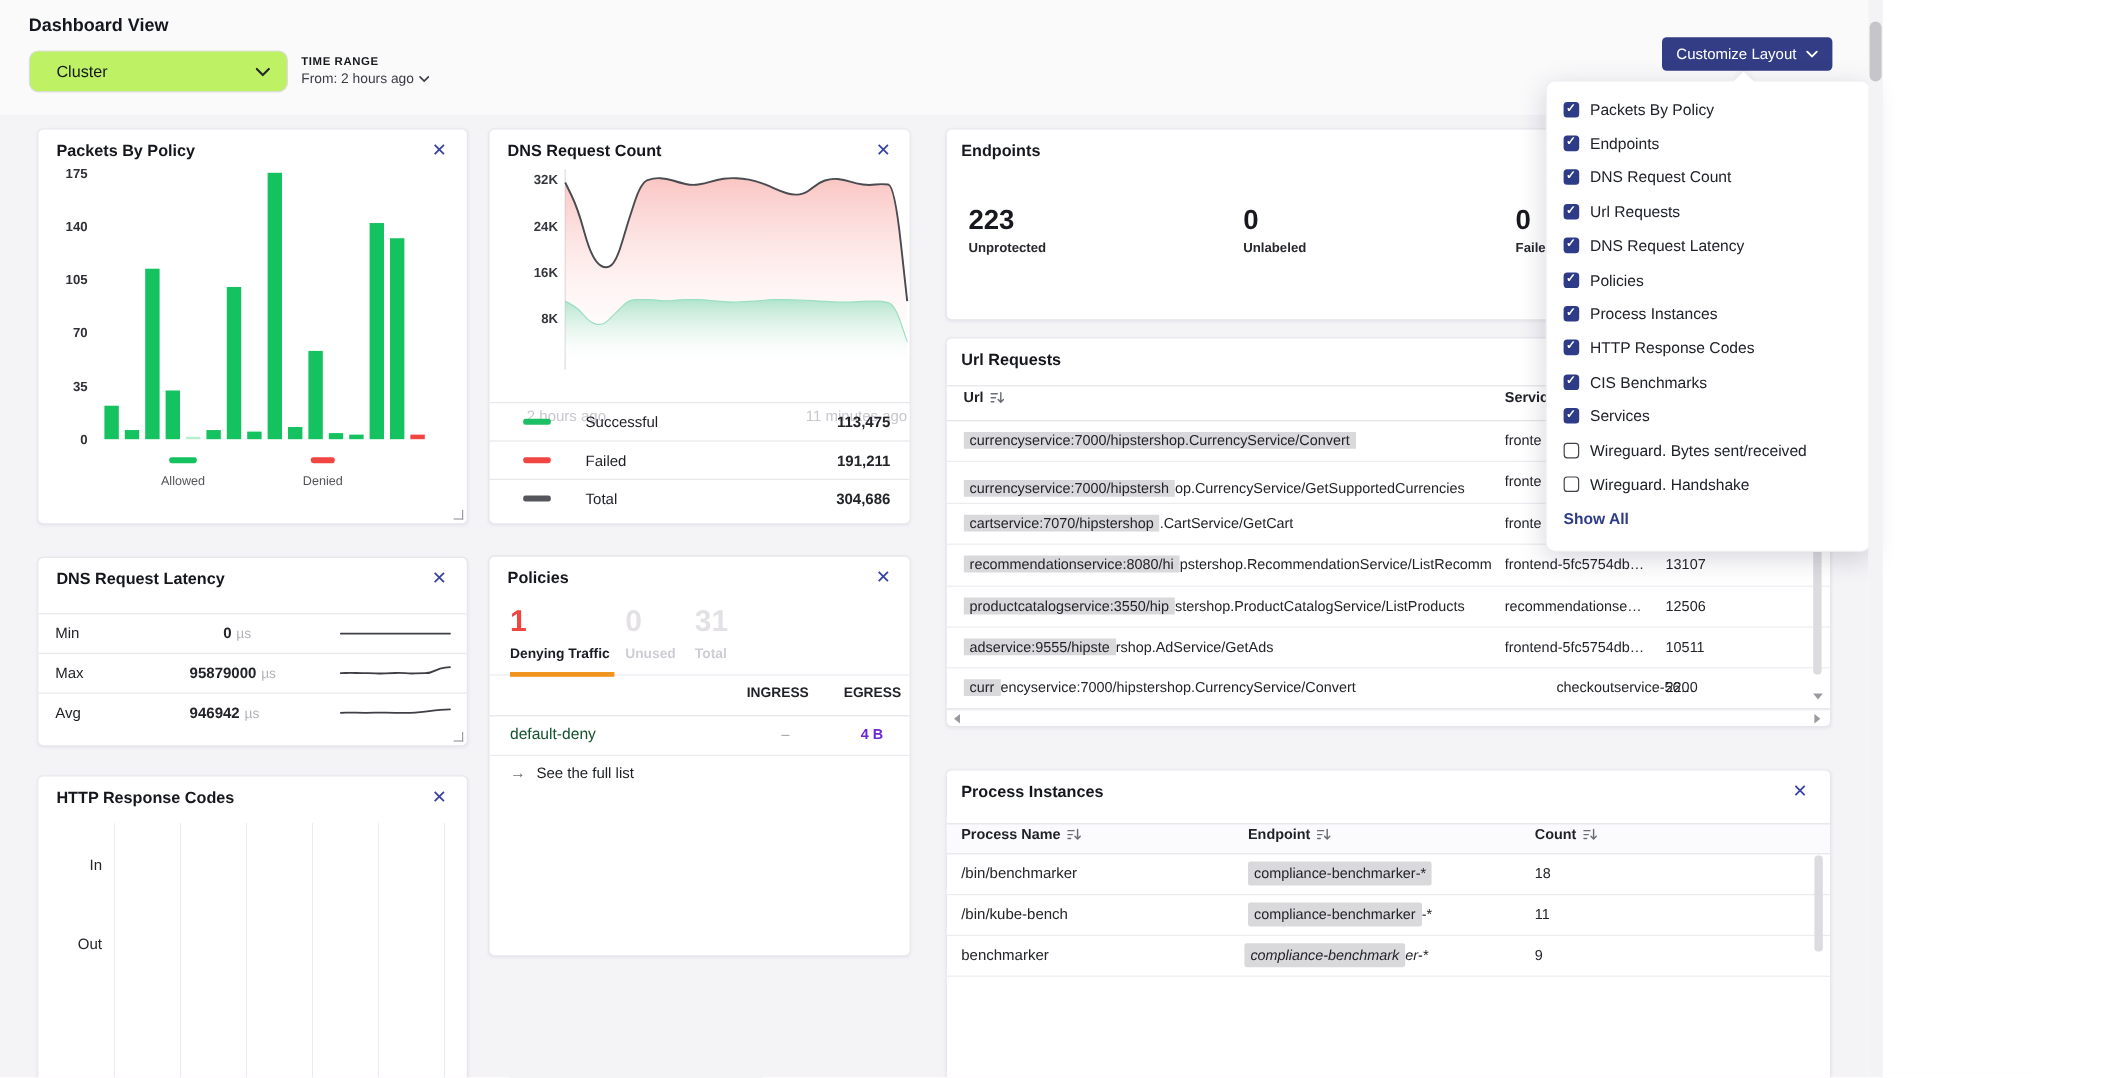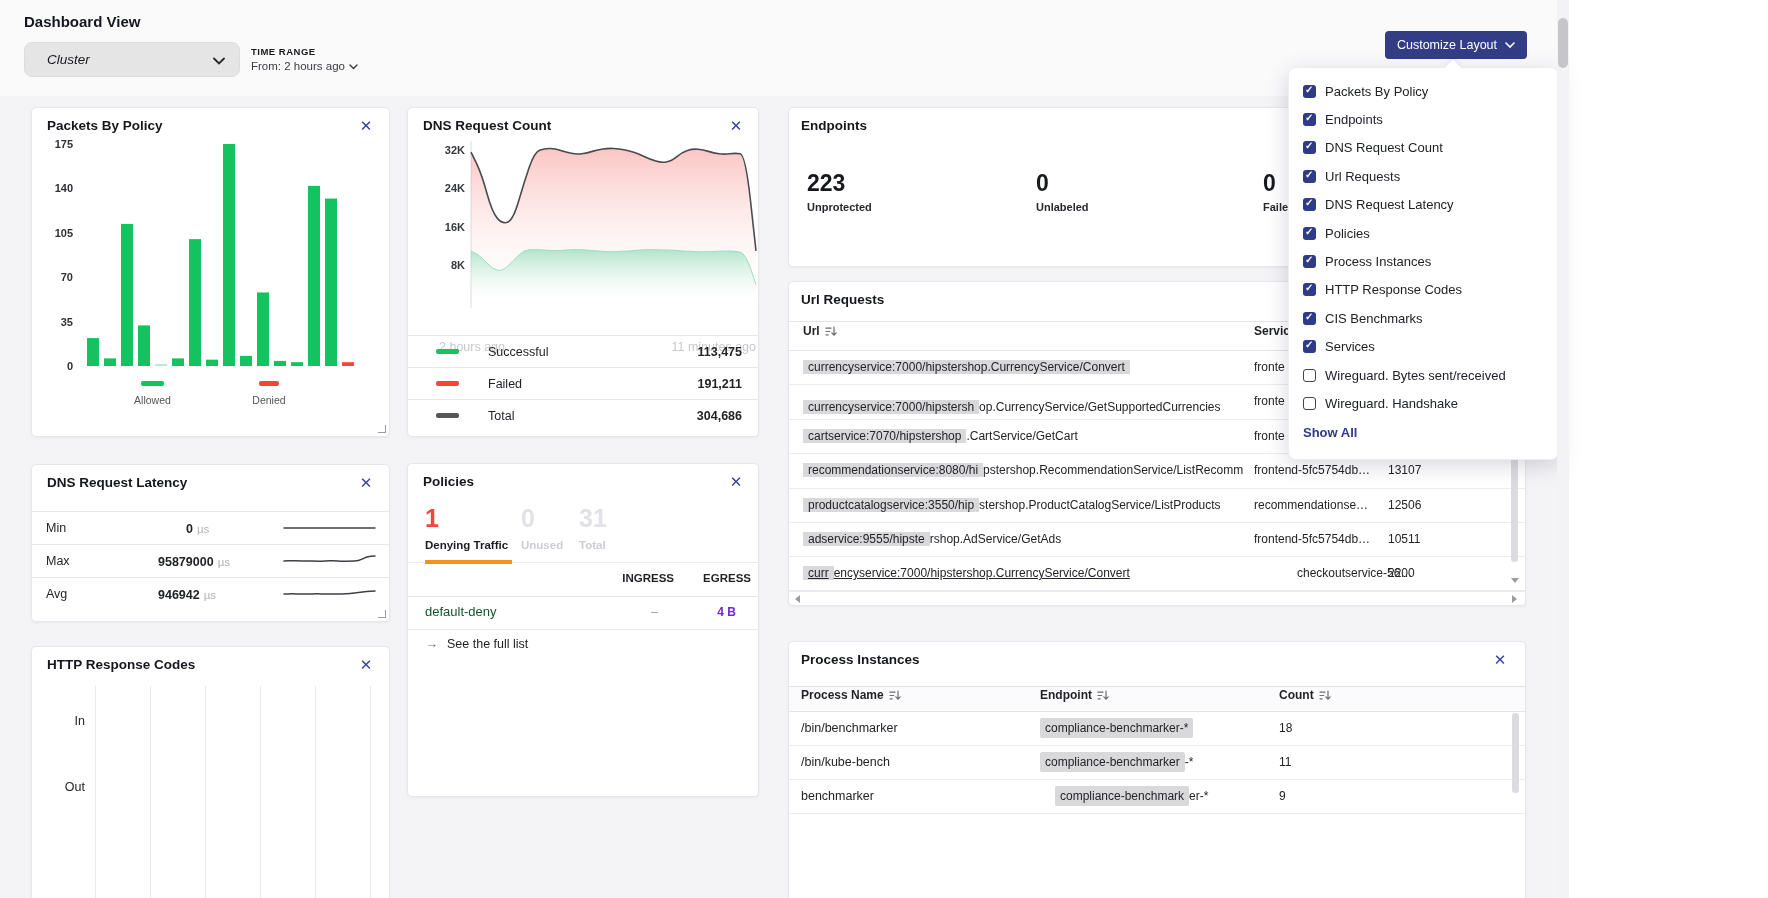--- a/index.html
+++ b/index.html
@@ -3,21 +3,21 @@
 <meta charset="utf-8">
 <style>
   html,body{margin:0;padding:0;background:#fff;}
   body{font-family:"Liberation Sans", sans-serif; -webkit-font-smoothing:antialiased;}
   .page{position:relative;width:1768px;height:898px;overflow:hidden;background:#ffffff;}
   .abs{position:absolute;}
 
   
   .topbar{position:absolute;left:0;top:0;width:1557px;height:96px;background:#fbfafb;border-bottom:1px solid #e9e7ec;}
   .page-title{position:absolute;left:24px;top:13px;font-size:15px;font-weight:bold;color:#15171f;}
-  .select{position:absolute;left:24px;top:42px;width:216px;height:35px;background:#e5e5e5;border:1px solid #dddbe0;border-radius:8px;box-sizing:border-box;display:flex;align-items:center;cursor:pointer;font-style:italic;}
+  .select{position:absolute;left:24px;top:42px;width:216px;height:35px;background:#bef264;border:1px solid #dddbe0;border-radius:8px;box-sizing:border-box;display:flex;align-items:center;cursor:pointer;}
   .select .val{margin-left:22px;font-size:13.5px;color:#17191f;}
   .select .chev{margin-left:auto;margin-right:14px;}
   .time-range{position:absolute;left:251px;top:46px;}
   .tr-label{font-size:9.5px;font-weight:bold;letter-spacing:.5px;color:#16181d;}
   .tr-value{margin-top:3px;font-size:11.5px;color:#3a3d45;display:flex;align-items:center;gap:4px;}
   .btn-customize{position:absolute;left:1385px;top:31px;width:142px;height:28px;background:#333d85;border:none;border-radius:4px;color:#fff;font-size:12.5px;font-family:inherit;display:flex;align-items:center;justify-content:center;gap:8px;cursor:pointer;}
 
   
   .content-bg{position:absolute;left:0;top:96px;width:1557px;height:802px;background:#f4f3f6;}
   .page-scrollbar{position:absolute;left:1557px;top:0;width:12px;height:898px;background:#f3f2f4;}
@@ -265,21 +265,21 @@
           <div class="cell" style="position: absolute; left: 599px;">12506</div>
         </div>
         <div class="row-line" style="top: 240px;"></div>
         <div class="url-row" style="top: 240px;">
           <div class="cell" style="position: absolute; left: 14px; max-width: 440px; overflow: hidden;"><span class="chip">adservice:9555/hipste</span><span>rshop.AdService/GetAds</span></div>
           <div class="cell" style="position: absolute; left: 465px;">frontend-5fc5754db…</div>
           <div class="cell" style="position: absolute; left: 599px;">10511</div>
         </div>
         <div class="row-line" style="top: 274.4px;"></div>
         <div class="url-row" style="top: 274.4px;">
-          <div class="cell" style="position: absolute; left: 14px; max-width: 440px; overflow: hidden; text-decoration: underline;"><span class="chip">curr</span><span>encyservice:7000/hipstershop.CurrencyService/Convert</span></div>
+          <div class="cell" style="position: absolute; left: 14px; max-width: 440px; overflow: hidden;"><span class="chip">curr</span><span>encyservice:7000/hipstershop.CurrencyService/Convert</span></div>
           <div class="cell" style="position: absolute; left: 488px; margin-left: 20px;">checkoutservice-56…</div>
           <div class="cell" style="position: absolute; left: 599px;">2200</div>
         </div>
         <div class="row-line" style="top: 308.8px;"></div>
       </div>
     <div class="vscroll-thumb" style="left:722px;top:160px;height:120px;"></div>
     <div class="tri" style="left:722px;top:296px;border-left:4px solid transparent;border-right:4px solid transparent;border-top:5px solid #9b9aa1;"></div>
     <div class="thead-line" style="top:308px;background:#e9e7ec;"></div>
     <div class="tri" style="left:6px;top:313px;border-top:4px solid transparent;border-bottom:4px solid transparent;border-right:5px solid #9b9aa1;"></div>
     <div class="tri" style="left:723px;top:313px;border-top:4px solid transparent;border-bottom:4px solid transparent;border-left:5px solid #9b9aa1;"></div>
@@ -402,21 +402,21 @@
         </div>
         <div class="row-line" style="top: 103px;"></div>
         <div class="proc-row" style="top: 103px;">
           <div class="cell" style="position: absolute; left: 12px; font-size: 12.5px;">/bin/kube-bench</div>
           <div class="cell" style="position: absolute; left: 251px;"><span class="chip">compliance-benchmarker</span><span>-*</span></div>
           <div class="cell" style="position: absolute; left: 490px;">11</div>
         </div>
         <div class="row-line" style="top: 137px;"></div>
         <div class="proc-row" style="top: 137px;">
           <div class="cell" style="position: absolute; left: 12px; font-size: 12.5px;">benchmarker</div>
-          <div class="cell" style="position: absolute; left: 266px;"><span class="chip">compliance-benchmark</span><span>er-*</span></div>
+          <div class="cell" style="position: absolute; left: 248px; font-style: italic;"><span class="chip">compliance-benchmark</span><span>er-*</span></div>
           <div class="cell" style="position: absolute; left: 490px;">9</div>
         </div>
         <div class="row-line" style="top: 171px;"></div>
       </div>
     <div class="vscroll-thumb" style="left:723px;top:71px;height:80px;"></div>
   </div>
 
   <div class="menu">
     <div class="notch"></div>
     <div id="menu-items">

